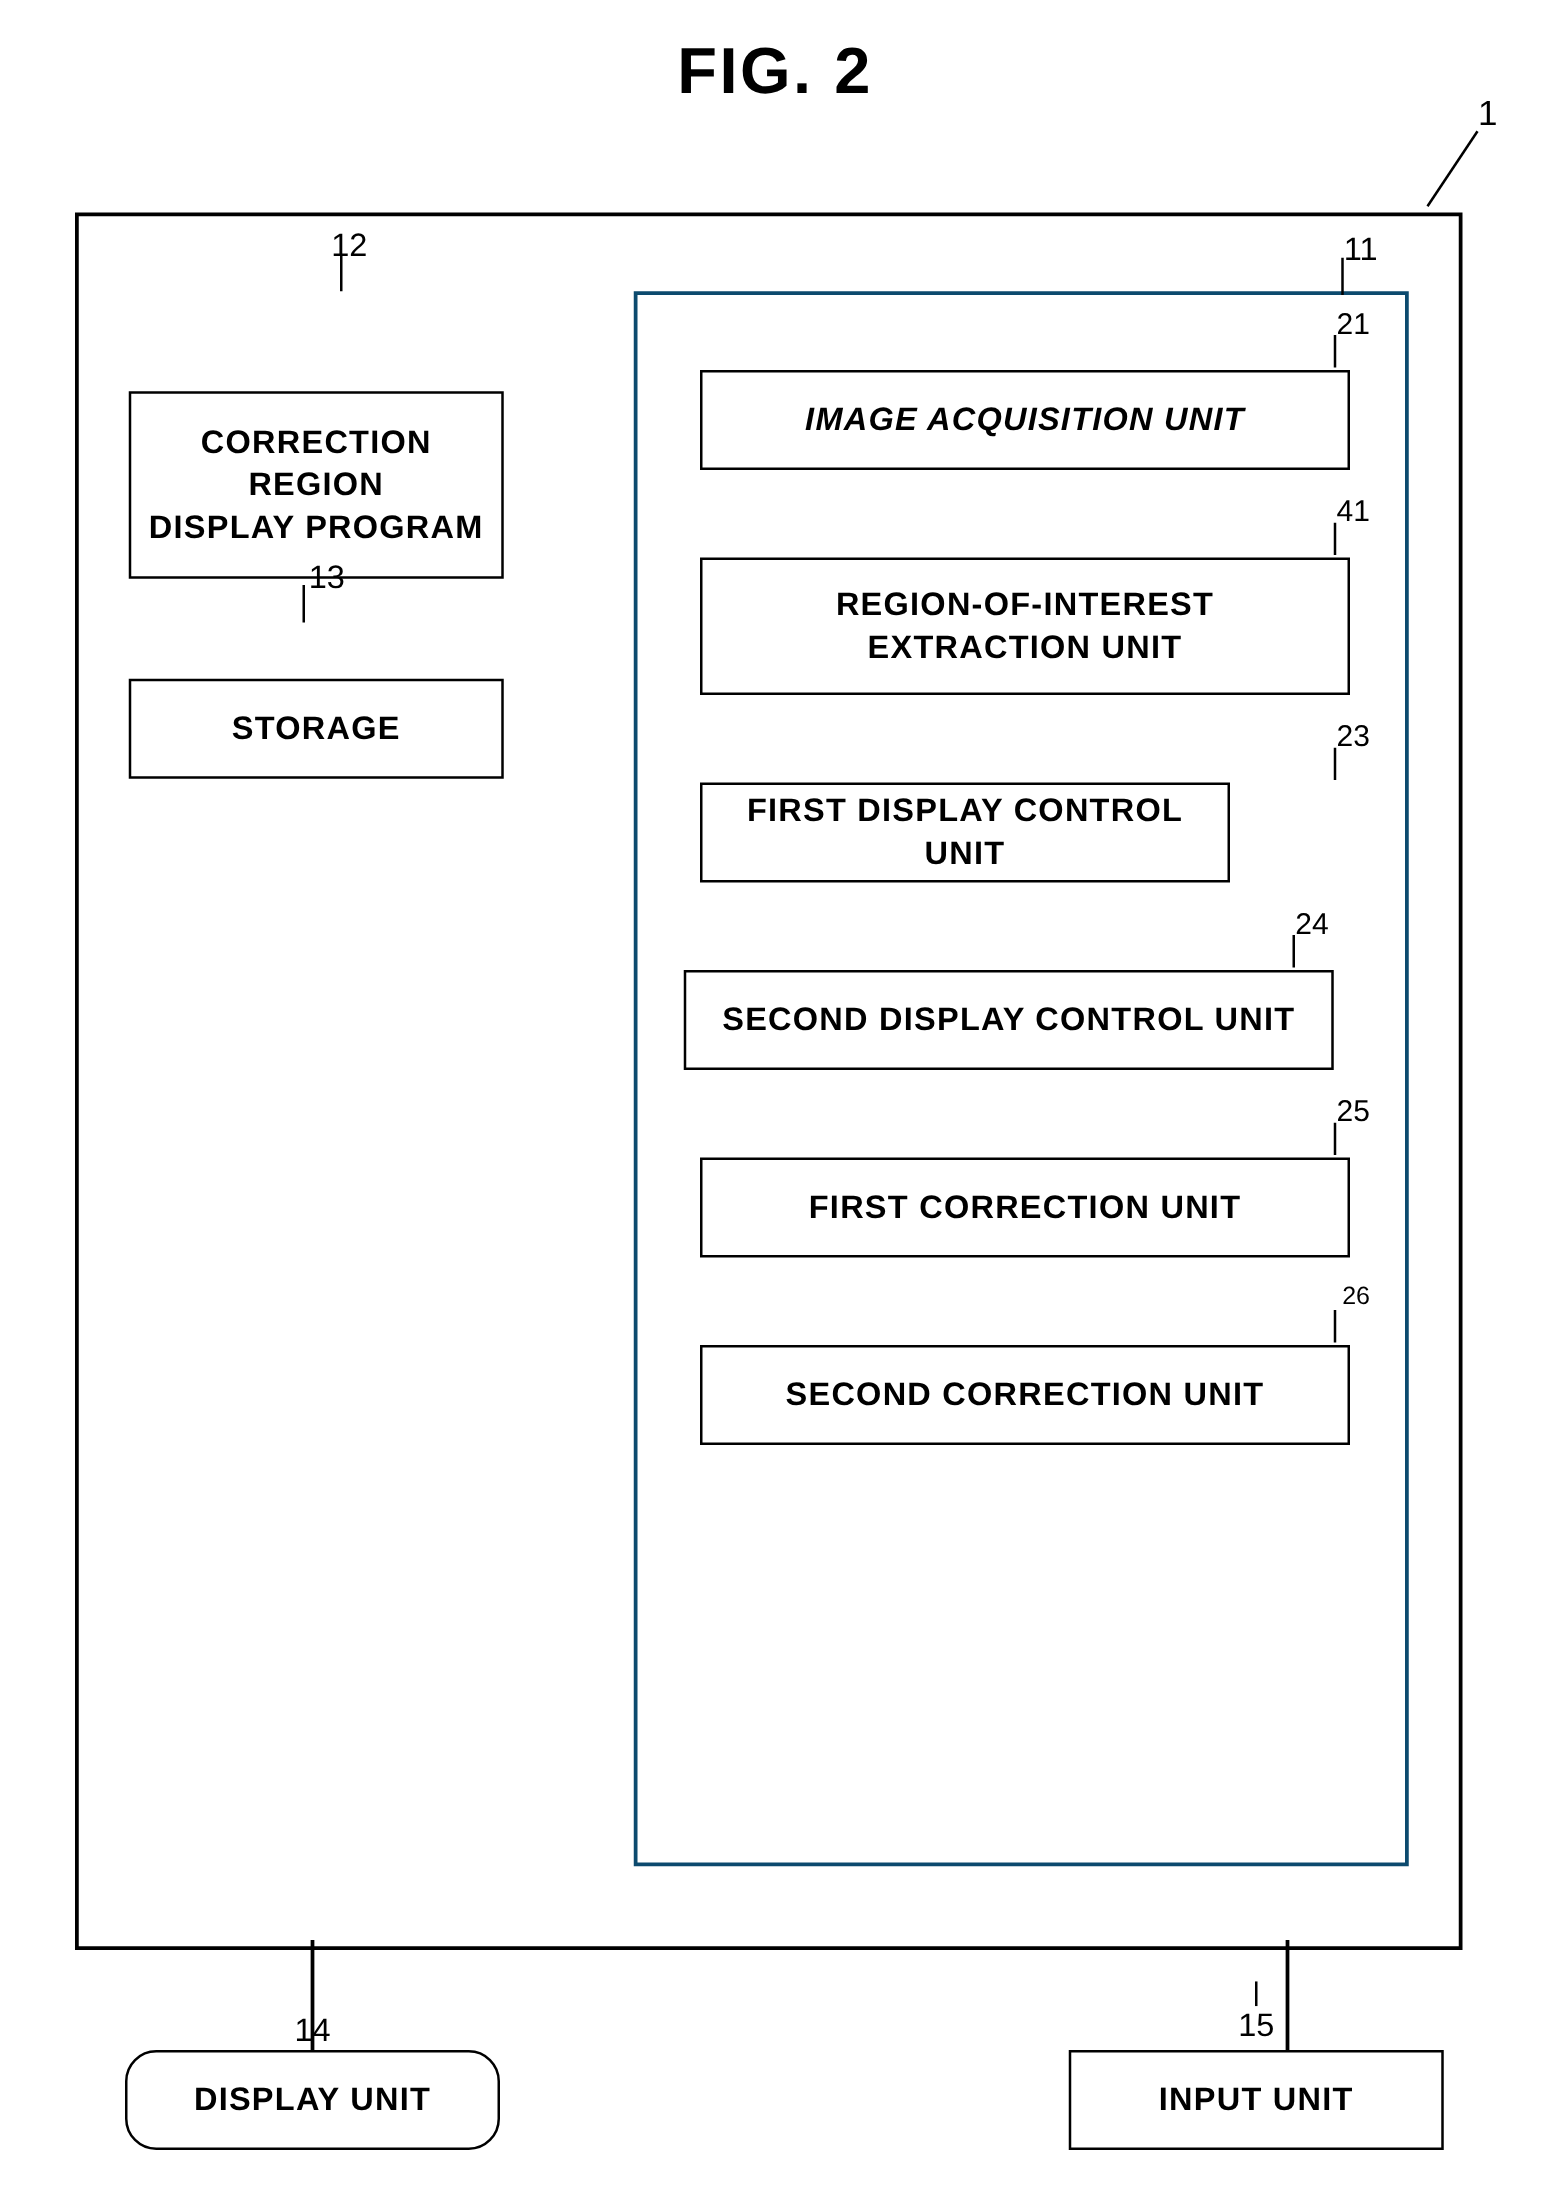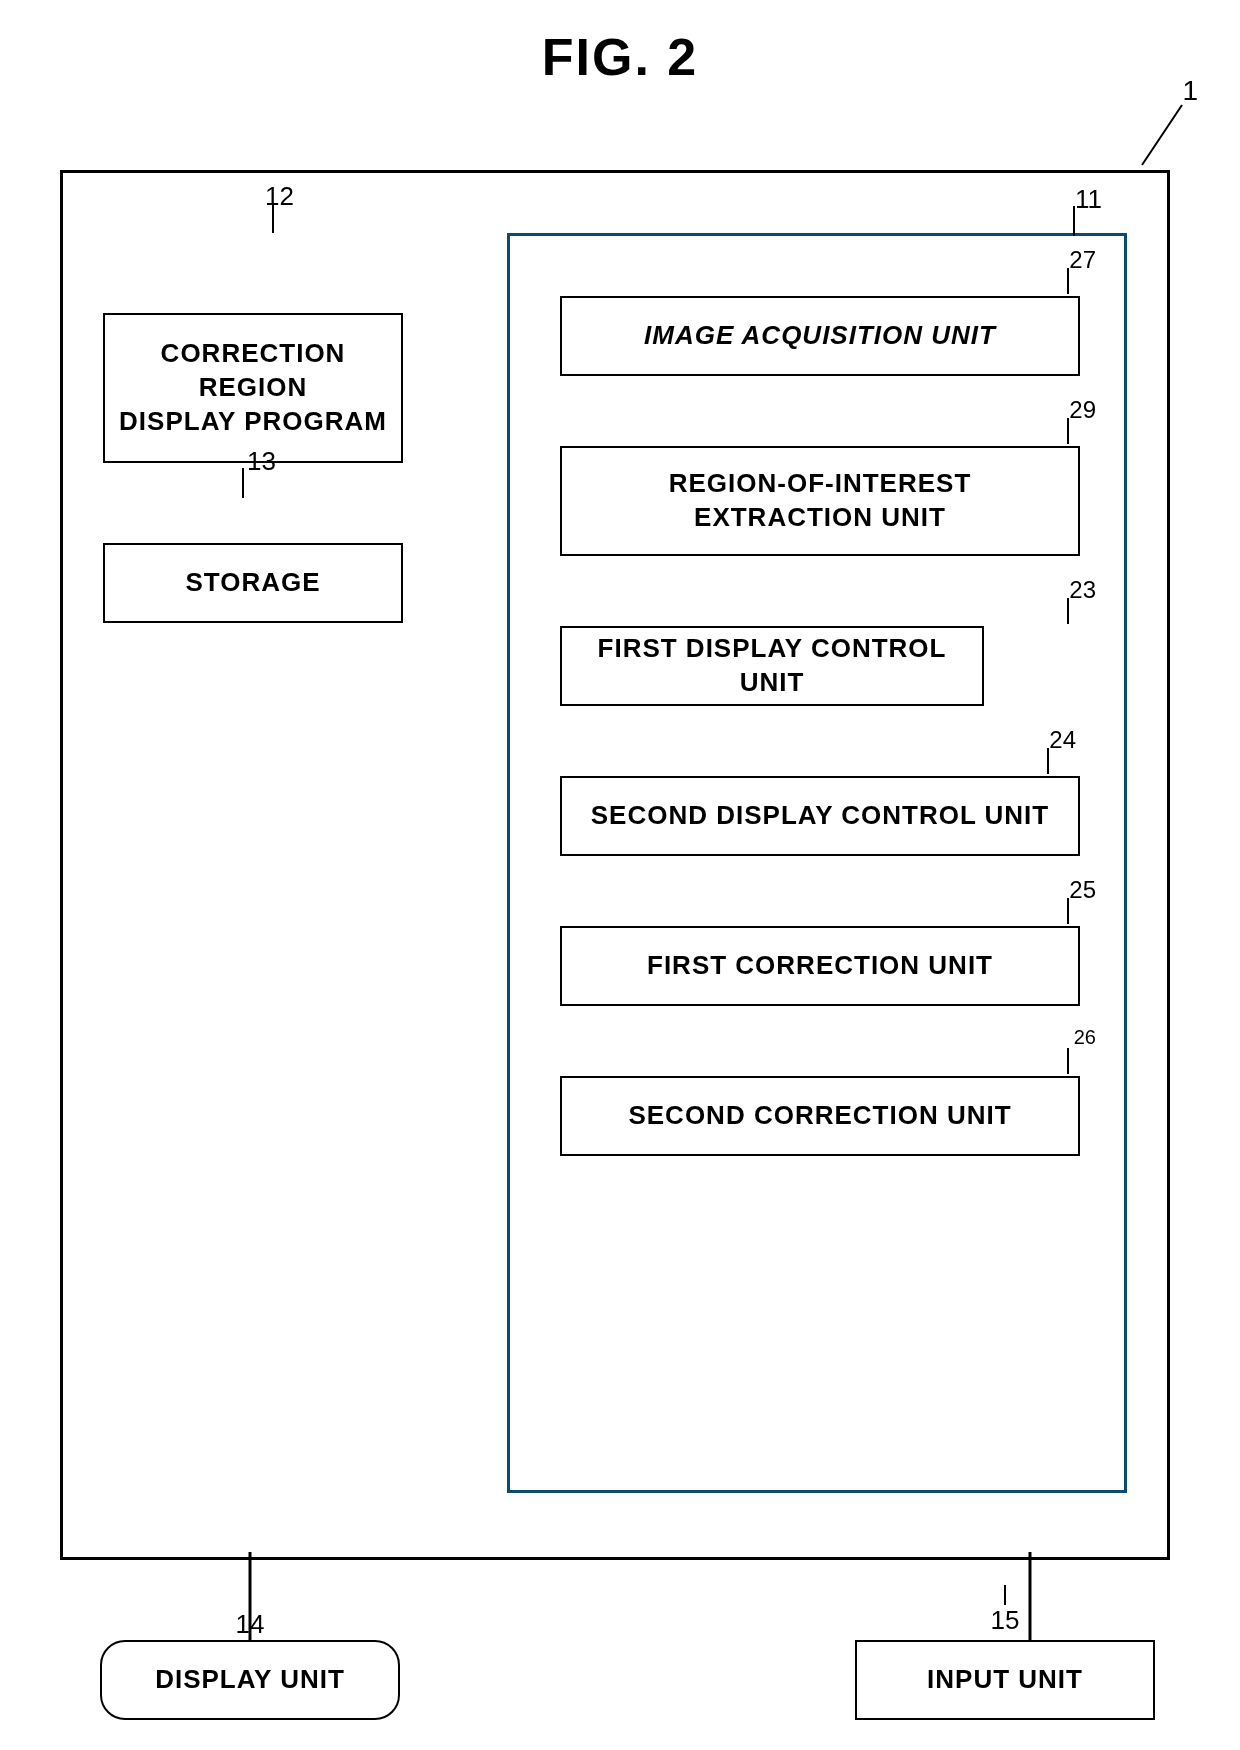--- a/index.html
+++ b/index.html
@@ -130,47 +130,47 @@
 
       <svg style="position:absolute; top:-30px; right:30px; width:40px; height:35px;">
         <line x1="20" y1="0" x2="20" y2="30" stroke="#000" stroke-width="2"></line>
       </svg>
       <div style="position:absolute; top:-52px; right:22px; font-size:26px;">11</div>
 
       <div style="position:absolute; top:60px; left:50px; width:520px;">
         <svg style="position:absolute; top:-28px; right:-8px; width:40px; height:30px;">
           <line x1="20" y1="0" x2="20" y2="26" stroke="#000" stroke-width="2"></line>
         </svg>
-        <div style="position:absolute; top:-50px; right:-16px; font-size:24px;">27</div>
+        <div style="position:absolute; top:-50px; right:-16px; font-size:24px;">21</div>
         <div class="unit-box" style="width:520px; height:80px;font-style:italic;">
           <span>IMAGE ACQUISITION UNIT</span>
         </div>
       </div>
 
       <div style="position:absolute; top:210px; left:50px; width:520px;">
         <svg style="position:absolute; top:-28px; right:-8px; width:40px; height:30px;">
           <line x1="20" y1="0" x2="20" y2="26" stroke="#000" stroke-width="2"></line>
         </svg>
-        <div style="position:absolute; top:-50px; right:-16px; font-size:24px;">29</div>
+        <div style="position:absolute; top:-50px; right:-16px; font-size:24px;">41</div>
         <div class="unit-box" style="width:520px; height:110px;">
           <span>REGION-OF-INTEREST<br>EXTRACTION UNIT</span>
         </div>
       </div>
 
       <div style="position:absolute; top:390px; left:50px; width:520px;">
         <svg style="position:absolute; top:-28px; right:-8px; width:40px; height:30px;">
           <line x1="20" y1="0" x2="20" y2="26" stroke="#000" stroke-width="2"></line>
         </svg>
         <div style="position:absolute; top:-50px; right:-16px; font-size:24px;">23</div>
         <div class="unit-box" style="width:424px; height:80px;">
           <span>FIRST DISPLAY CONTROL UNIT</span>
         </div>
       </div>
 
-      <div style="position:absolute; top:540px; left:50px; width:500px;">
+      <div style="position:absolute; top:540px; left:37px; width:500px;">
         <svg style="position:absolute; top:-28px; right:-8px; width:40px; height:30px;">
           <line x1="20" y1="0" x2="20" y2="26" stroke="#000" stroke-width="2"></line>
         </svg>
         <div style="position:absolute; top:-50px; right:-16px; font-size:24px;">24</div>
         <div class="unit-box" style="width:520px; height:80px;">
           <span>SECOND DISPLAY CONTROL UNIT</span>
         </div>
       </div>
 
       <div style="position:absolute; top:690px; left:50px; width:520px;">

